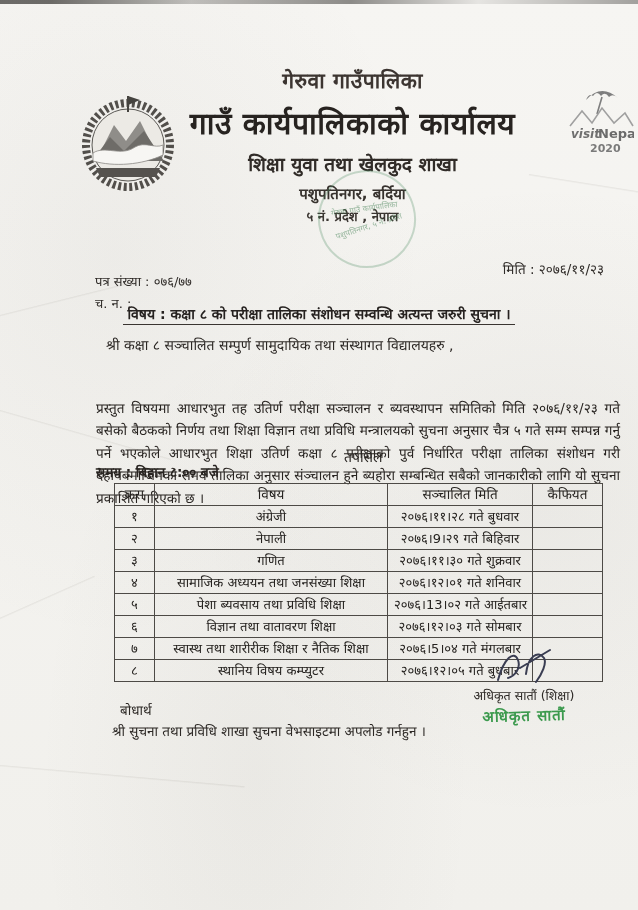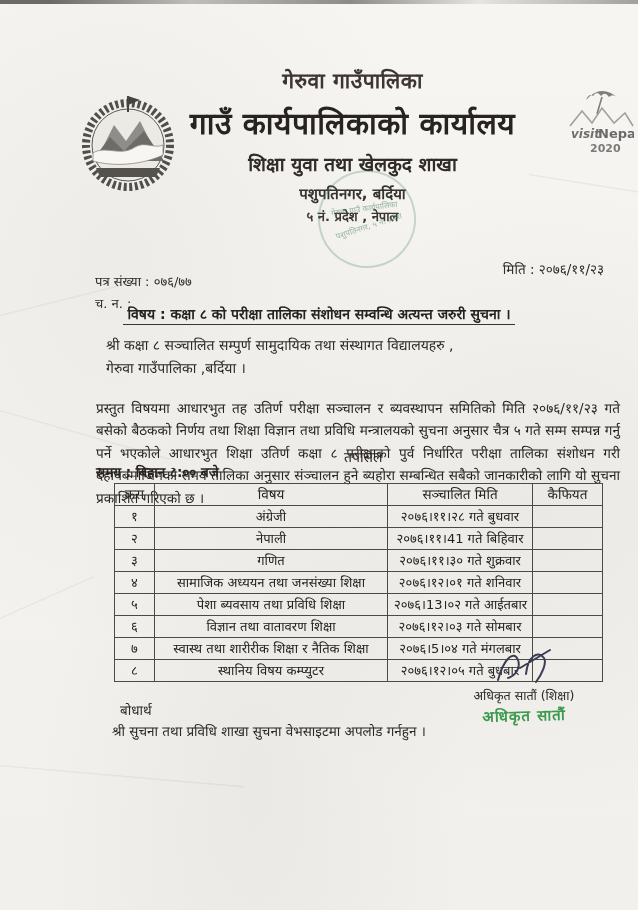--- a/index.html
+++ b/index.html
@@ -117,21 +117,20 @@
   <div class="meta-ref">पत्र संख्या : ०७६/७७</div>
   <div class="meta-chn">च. न.  :</div>
   <div class="meta-date">मिति : २०७६/११/२३</div>
 
   <div class="subject">
     <span>विषय : कक्षा ८ को परीक्षा तालिका संशोधन सम्वन्धि अत्यन्त जरुरी सुचना  ।</span>
   </div>
 
   <div class="addr">
     <div>श्री कक्षा ८ सञ्चालित सम्पुर्ण सामुदायिक तथा संस्थागत विद्यालयहरु ,</div>
-    <div>गेरुवा गाउँपालिका ,बर्दिया ।</div>
   </div>
 
   <div class="body-par">प्रस्तुत विषयमा आधारभुत तह उतिर्ण परीक्षा सञ्चालन र ब्यवस्थापन समितिको मिति २०७६/११/२३ गते बसेको बैठकको निर्णय तथा शिक्षा विज्ञान तथा प्रविधि मन्त्रालयको सुचना अनुसार चैत्र ५ गते सम्म सम्पन्न गर्नु पर्ने भएकोले आधारभुत शिक्षा उतिर्ण कक्षा ८ परीक्षाको पुर्व निर्धारित परीक्षा तालिका संशोधन गरी देहायबमोजिमको समय तालिका अनुसार संञ्चालन हुने ब्यहोरा सम्बन्धित सबैको जानकारीको लागि यो सुचना प्रकाशित गरिएको छ ।</div>
   <div class="tapasil">तपसिल</div>
   <div class="time-note">समय : बिहान ८:०० बजे</div>
 
   <table class="sched">
     <colgroup>
         <col style="width:40px">
         <col style="width:233px">
@@ -147,21 +146,21 @@
     </tr>
     <tr>
       <td>१</td>
       <td>अंग्रेजी</td>
       <td>२०७६।११।२८ गते बुधवार</td>
       <td></td>
     </tr>
     <tr>
       <td>२</td>
       <td>नेपाली</td>
-      <td>२०७६।११।41 गते बिहिवार</td>
+      <td>२०७६।9।२९ गते बिहिवार</td>
       <td></td>
     </tr>
     <tr>
       <td>३</td>
       <td>गणित</td>
       <td>२०७६।११।३० गते शुक्रवार</td>
       <td></td>
     </tr>
     <tr>
       <td>४</td>

